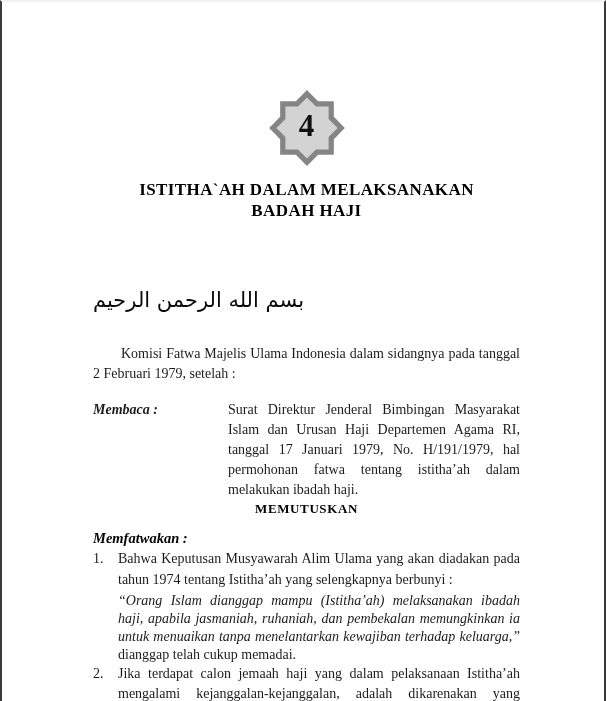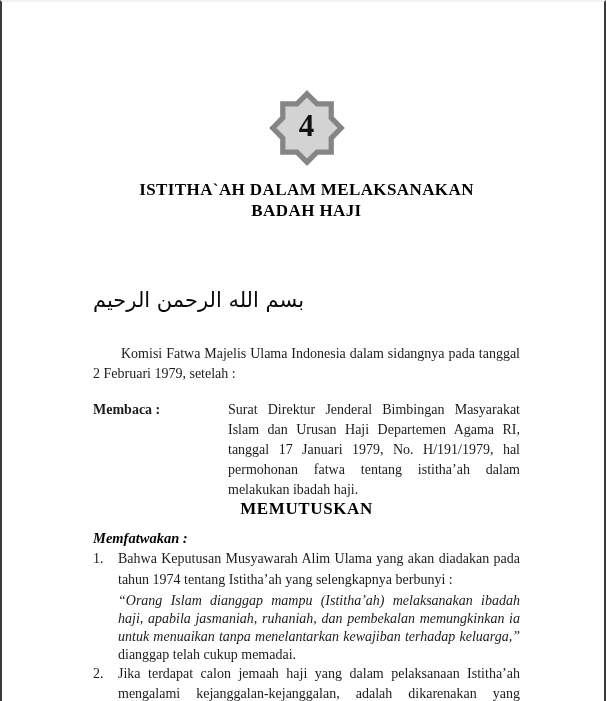--- a/index.html
+++ b/index.html
@@ -67,31 +67,32 @@
   }
   .consideration {
     margin-top: 16px;
     display: flex;
   }
   .consideration .label {
     width: 135px;
     flex-shrink: 0;
     font-weight: bold;
     line-height: 20px;
+    font-style: italic;
   }
   .consideration .body {
     flex: 1;
     text-align: justify;
     line-height: 20px;
   }
   .decision-heading {
     margin-top: 0px;
     text-align: center;
     font-weight: bold;
-    font-size: 17px;
+    font-size: 13px;
     line-height: 17px;
     letter-spacing: 0.6px;
     color: #000000;
   }
   .fatwa-heading {
     margin-top: 13px;
     font-weight: bold;
     font-size: 14.5px;
     line-height: 17px;
     color: #000000;

